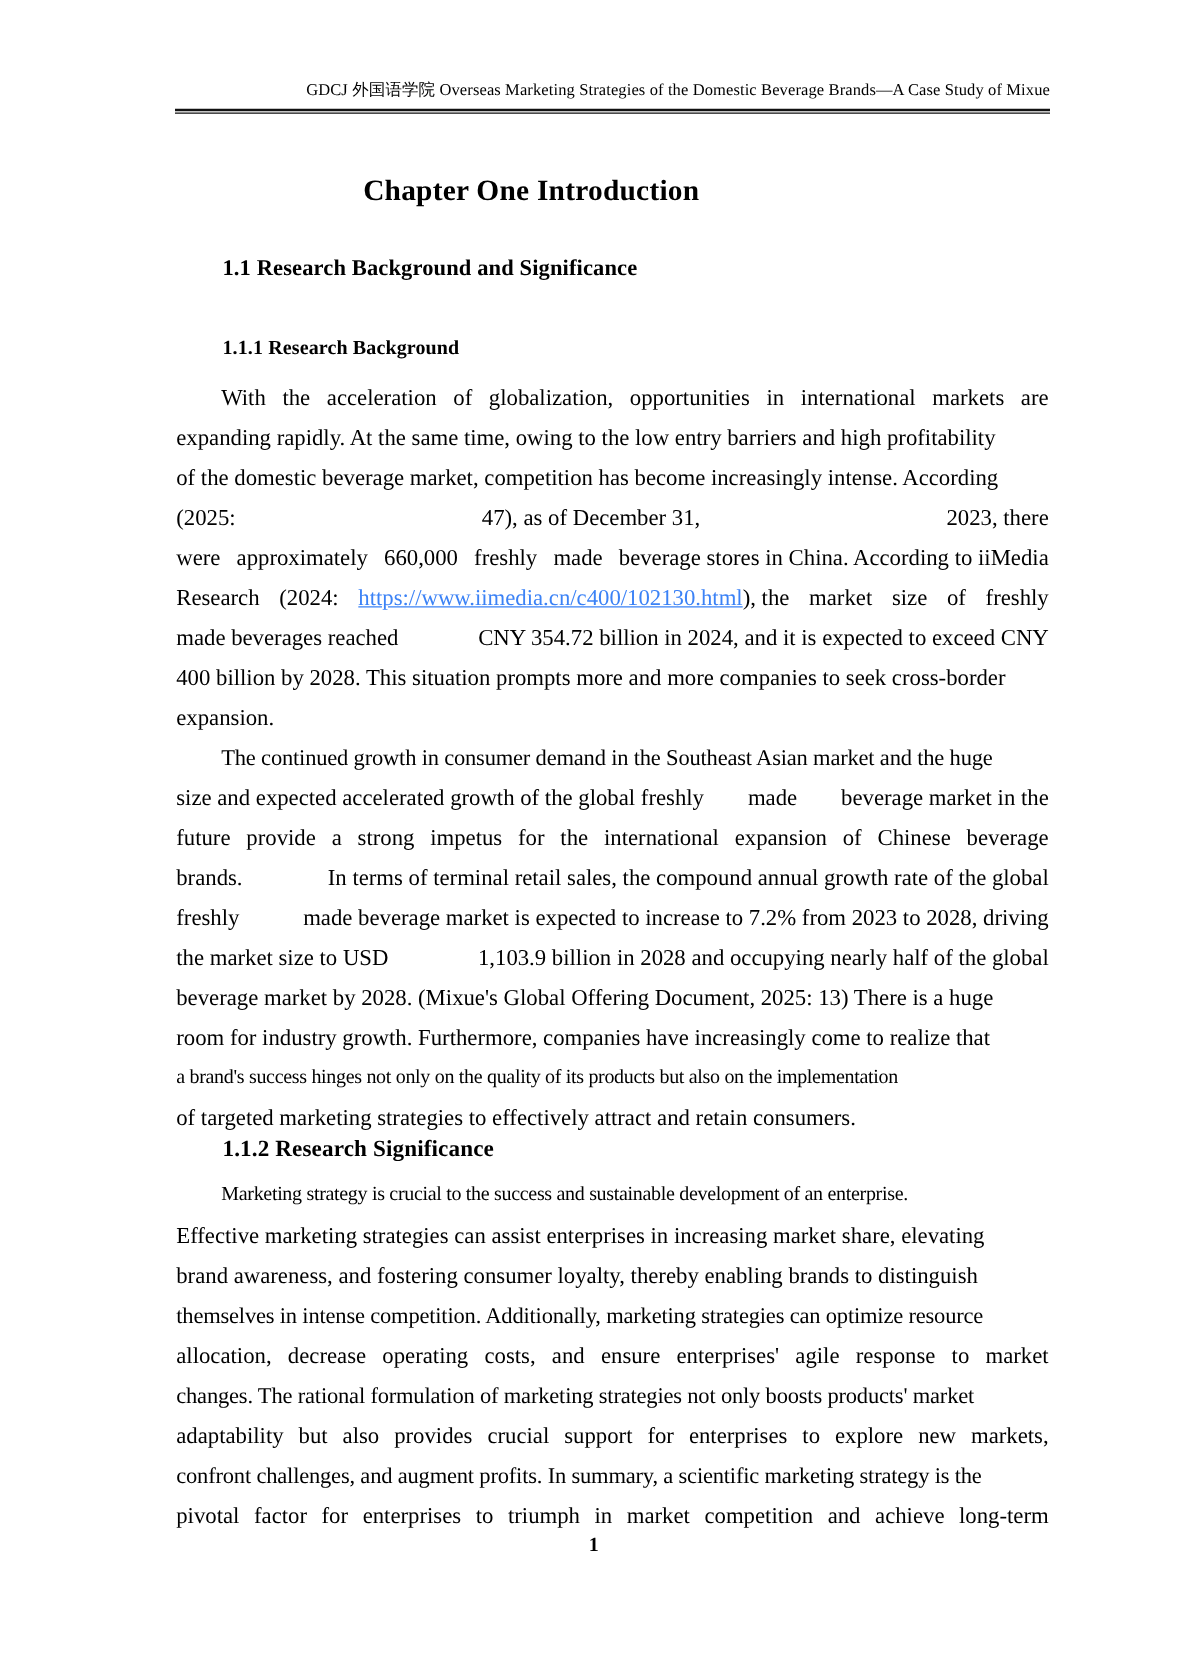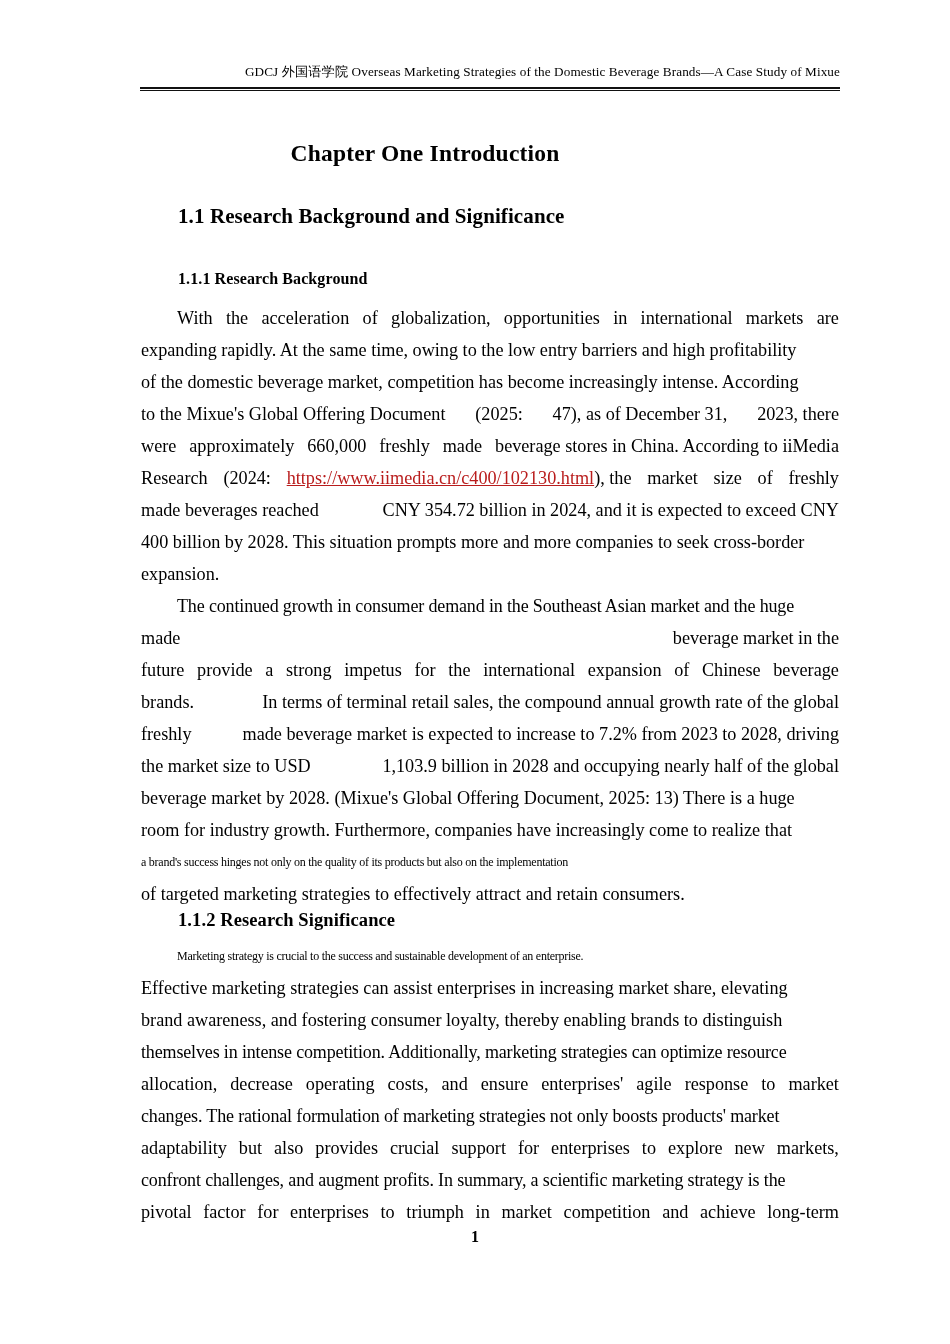--- a/index.html
+++ b/index.html
@@ -54,21 +54,21 @@
     width: 850px;
     text-align: center;
     font-size: 23.5px;
     font-weight: bold;
     letter-spacing: 0.2px;
   }
   .h2 {
     position: absolute;
     left: 178px;
     top: 204px;
-    font-size: 21px;
+    font-size: 18px;
     font-weight: bold;
     letter-spacing: 0.1px;
     white-space: nowrap;
   }
   .h3-a {
     position: absolute;
     left: 178px;
     top: 270px;
     font-size: 16px;
     font-weight: bold;
@@ -105,29 +105,29 @@
     justify-content: space-between;
     white-space: nowrap;
   }
   .line.just > span { display: inline-block; }
   .line.last { display: block; }
   .line.indent { padding-left: 36px; }
   .line.indent.just { padding-left: 36px; justify-content: space-between; }
   
   .line.tight {
     letter-spacing: -0.25px;
-    font-size: 12px;
+    font-size: 16px;
   }
   .line.tight2 {
     letter-spacing: -0.15px;
     font-size: 18px;
   }
 
   .link {
-    color: #b91c1c;
+    color: #3b82f6;
     text-decoration: underline;
   }
 
   
   .page-number {
     position: absolute;
     left: 0;
     top: 1228px;
     width: 950px;
     text-align: center;
@@ -160,21 +160,20 @@
       <span>globalization,</span>
       <span>opportunities</span>
       <span>in</span>
       <span>international</span>
       <span>markets</span>
       <span>are</span>
     </div>
     <div class="line">expanding rapidly. At the same time, owing to the low entry barriers and high profitability</div>
     <div class="line">of the domestic beverage market, competition has become increasingly intense. According</div>
     <div class="line just">
-      <span>to the Mixue's Global Offering Document</span>
       <span>(2025:</span>
       <span>47), as of December 31,</span>
       <span>2023, there</span>
     </div>
     <div class="line just">
       <span>were</span>
       <span>approximately</span>
       <span>660,000</span>
       <span>freshly</span>
       <span>made</span>
@@ -193,20 +192,21 @@
       <span>made beverages reached</span>
       <span>CNY 354.72 billion in 2024, and it is expected to exceed CNY</span>
     </div>
     <div class="line">400 billion by 2028. This situation prompts more and more companies to seek cross-border</div>
     <div class="line last">expansion.</div>
   </div>
 
   <div class="body-block" style="top:590px;">
     <div class="line indent tight2">The continued growth in consumer demand in the Southeast Asian market and  the huge</div>
     <div class="line just">
+      <span>size and expected accelerated growth of the global freshly</span>
       <span>made</span>
       <span>beverage market in the</span>
     </div>
     <div class="line just">
       <span>future</span>
       <span>provide</span>
       <span>a</span>
       <span>strong</span>
       <span>impetus</span>
       <span>for</span>

